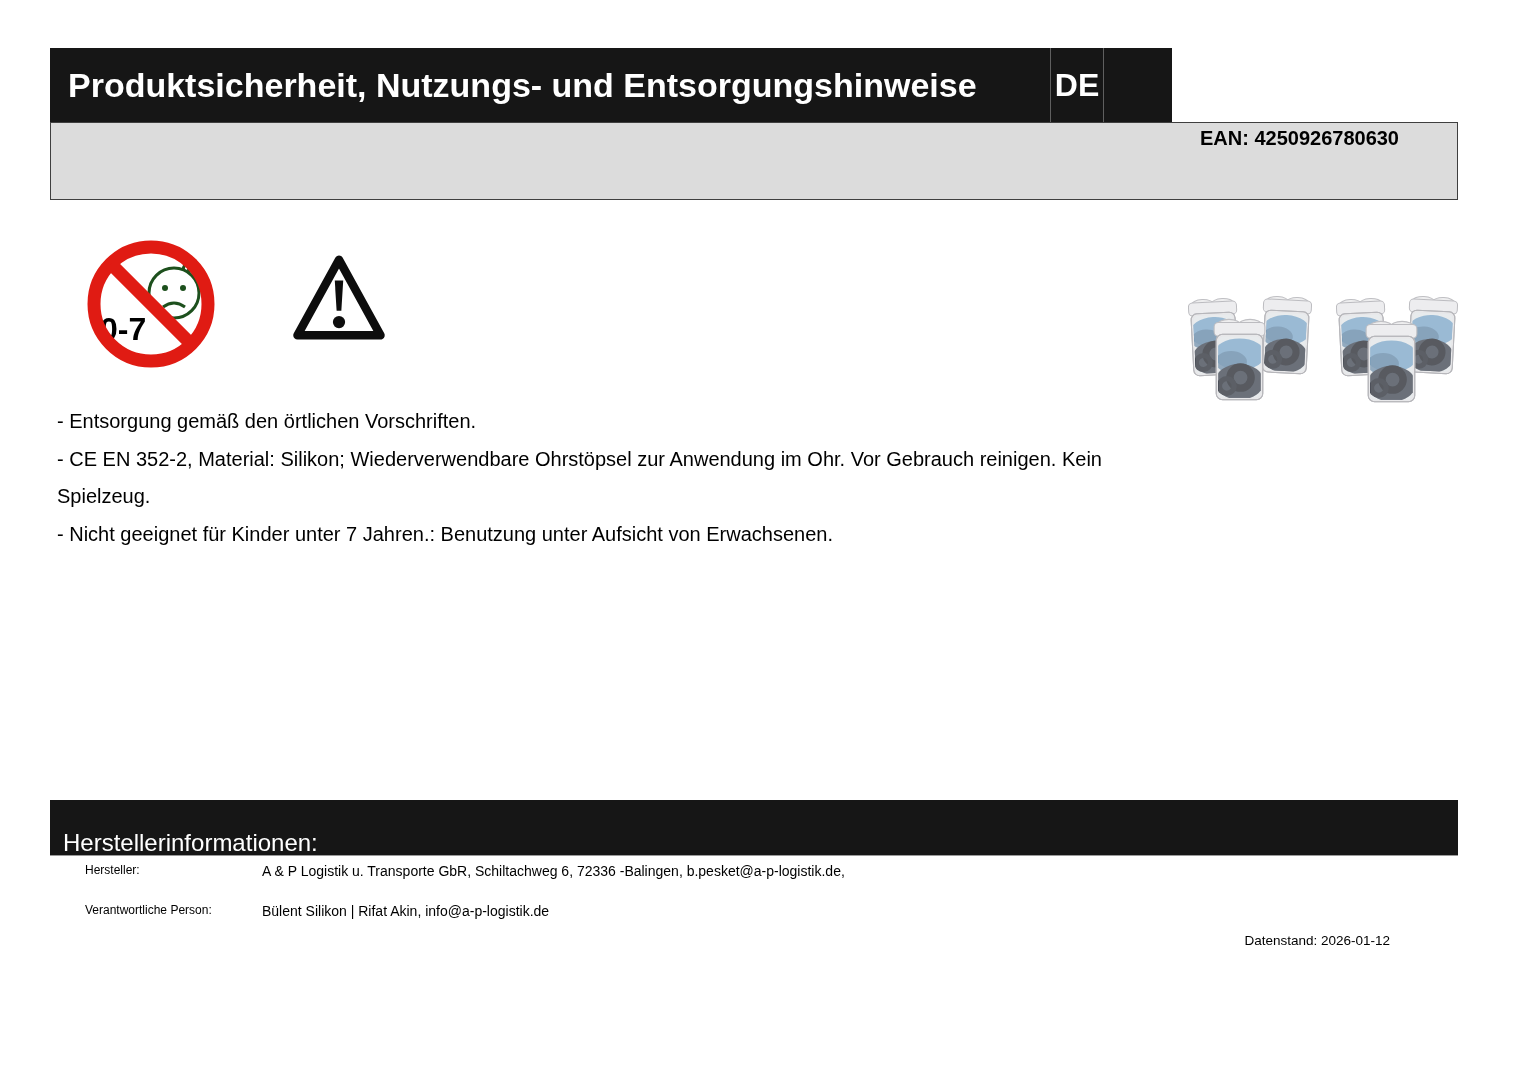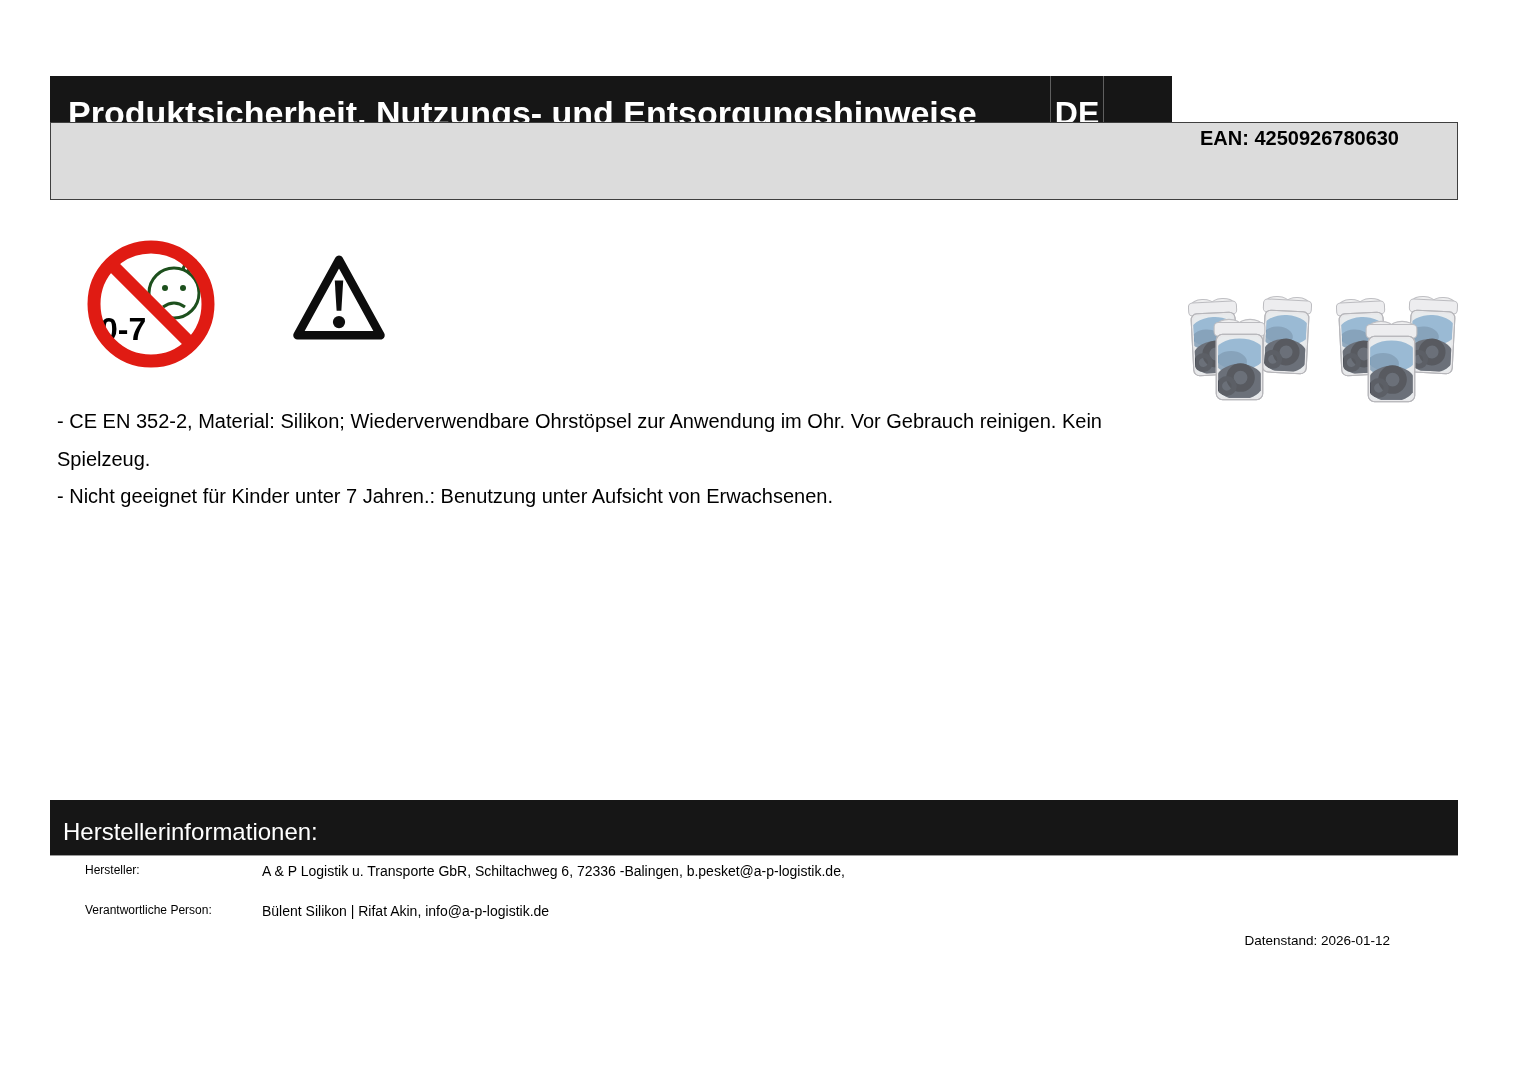--- a/index.html
+++ b/index.html
@@ -4,21 +4,21 @@
 <style>
   html,body{margin:0;padding:0;}
   body{
     width:1520px;height:1075px;position:relative;background:#ffffff;
     font-family:"Liberation Sans", sans-serif;color:#000;overflow:hidden;
   }
   .abs{position:absolute;}
 
   
   .header-bar{
-    left:50px;top:48px;width:1122px;height:74px;background:#161616;margin-top:28px;
+    left:50px;top:48px;width:1122px;height:74px;background:#161616;
   }
   .header-title{
     position:absolute;left:18px;top:0;height:74px;line-height:74px;
     color:#ffffff;font-size:34px;font-weight:bold;white-space:nowrap;
   }
   .lang-cell{
     position:absolute;right:68px;top:0;bottom:0;width:52px;
     border-left:1px solid #5f5f5f;border-right:1px solid #5f5f5f;
     display:flex;align-items:center;justify-content:center;
     color:#ffffff;font-size:32px;font-weight:bold;
@@ -43,21 +43,21 @@
   
   .notes{left:57px;top:403px;width:1050px;font-size:20px;line-height:37.5px;}
   .note{margin:0;}
 
   
   .mfr-bar{
     left:50px;top:800px;width:1408px;height:55px;background:#161616;
     border-bottom:1px solid #9a9a9a;
   }
   .mfr-heading{
-    position:absolute;left:13px;top:4px;height:55px;line-height:55px;
+    position:absolute;left:13px;top:15px;height:55px;line-height:55px;
     color:#ffffff;font-size:24px;font-weight:normal;white-space:nowrap;
   }
   .mfr-label{font-size:12px;font-weight:normal;white-space:nowrap;}
   .mfr-value{font-size:14px;white-space:nowrap;}
   .lbl-row1{left:85px;top:863px;}
   .val-row1{left:262px;top:863px;}
   .lbl-row2{left:85px;top:903px;}
   .val-row2{left:262px;top:903px;}
   .datenstand{top:933px;right:130px;font-size:13.5px;white-space:nowrap;}
 </style>
@@ -121,20 +121,21 @@
   <use href="#pot" x="72" y="0" width="52" height="84" transform="rotate(3 98 42)"></use>
   <use href="#pot" x="24" y="22" width="55" height="89"></use>
 </svg>
 <svg class="abs photo-right" viewBox="0 0 126 112">
   <use href="#pot" x="0" y="2" width="52" height="84" transform="rotate(-3 26 44)"></use>
   <use href="#pot" x="70" y="0" width="52" height="84" transform="rotate(3 96 42)"></use>
   <use href="#pot" x="28" y="24" width="55" height="89"></use>
 </svg>
 
 <div class="abs notes">
+  <p class="note">- Entsorgung gemäß den örtlichen Vorschriften.</p>
   <p class="note">- CE EN 352-2, Material: Silikon; Wiederverwendbare Ohrstöpsel zur Anwendung im Ohr. Vor Gebrauch reinigen. Kein Spielzeug.</p>
   <p class="note">- Nicht geeignet für Kinder unter 7 Jahren.: Benutzung unter Aufsicht von Erwachsenen.</p>
 </div>
 
 <div class="abs mfr-bar">
   <div class="mfr-heading">Herstellerinformationen:</div>
 </div>
 
 <div class="abs mfr-label lbl-row1">Hersteller:</div>
 <div class="abs mfr-value val-row1">A &amp; P Logistik u. Transporte GbR, Schiltachweg 6, 72336 -Balingen, b.pesket@a-p-logistik.de,</div>

